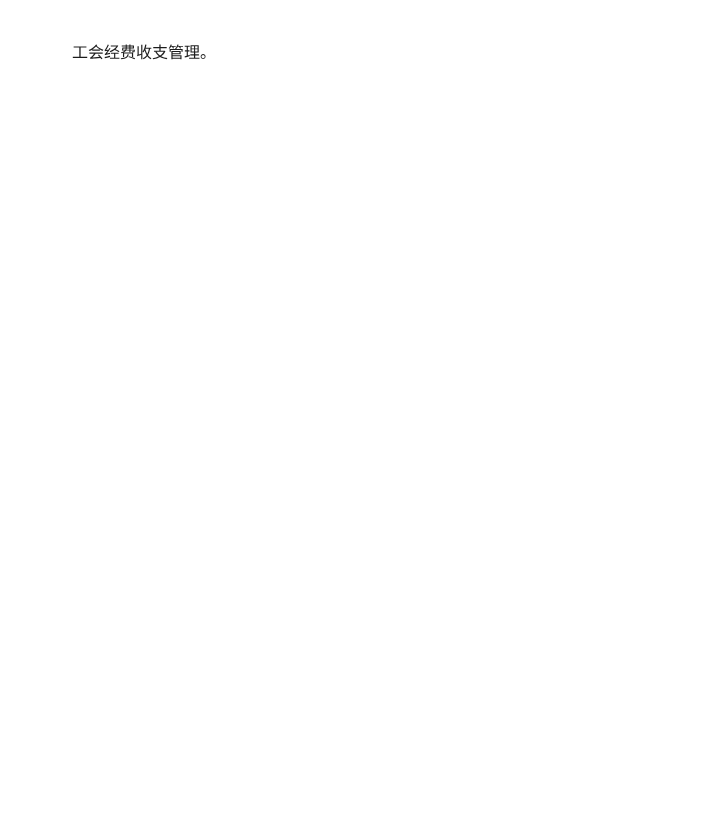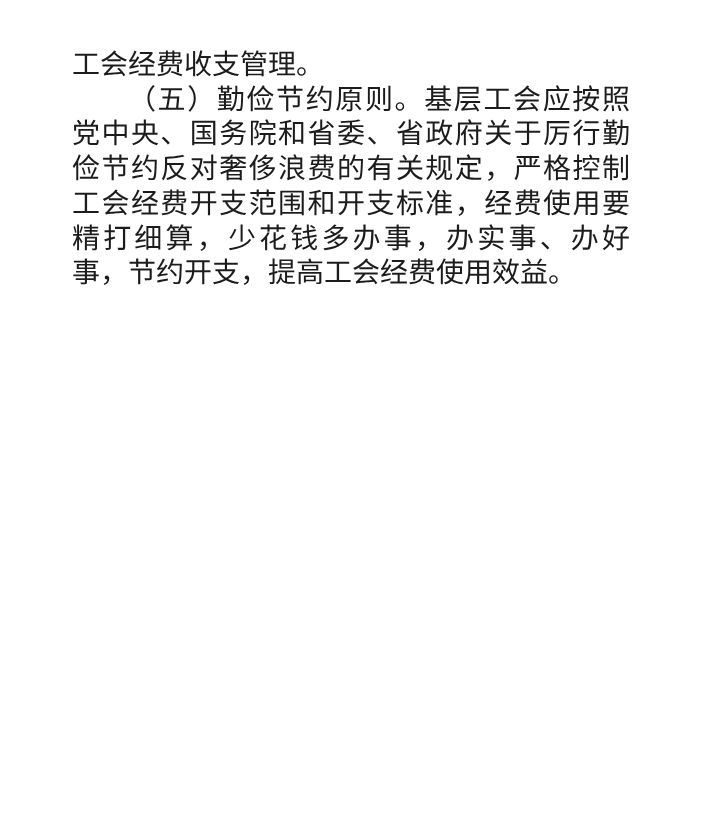--- a/index.html
+++ b/index.html
@@ -10,36 +10,35 @@
   body {
     width: 710px;
     height: 823px;
     overflow: hidden;
   }
   .page {
     box-sizing: border-box;
     width: 710px;
     height: 823px;
     background: #ffffff;
-    padding: 48px 80px 0 72px;
+    padding: 36px 80px 0 72px;
     font-family: "DejaVu Serif", "Liberation Serif", serif;
-    font-size: 28px;
+    font-size: 16px;
     line-height: 34.7px;
     color: #1c1c1c;
   }
   .para {
     margin: 0;
     padding: 0;
     text-align: justify;
     text-justify: inter-character;
     text-indent: 2em;
   }
   .para.no-indent {
     text-indent: 0;
   }
 </style>
 </head>
 <body>
 
 <div class="page">
   <p class="para no-indent">工会经费收支管理。</p>
-  <p class="para">（五）勤俭节约原则。基层工会应按照党中央、国务院和省委、省政府关于厉行勤俭节约反对奢侈浪费的有关规定，严格控制工会经费开支范围和开支标准，经费使用要精打细算，少花钱多办事，办实事、办好事，节约开支，提高工会经费使用效益。</p>
 </div>
 
 </body></html>

